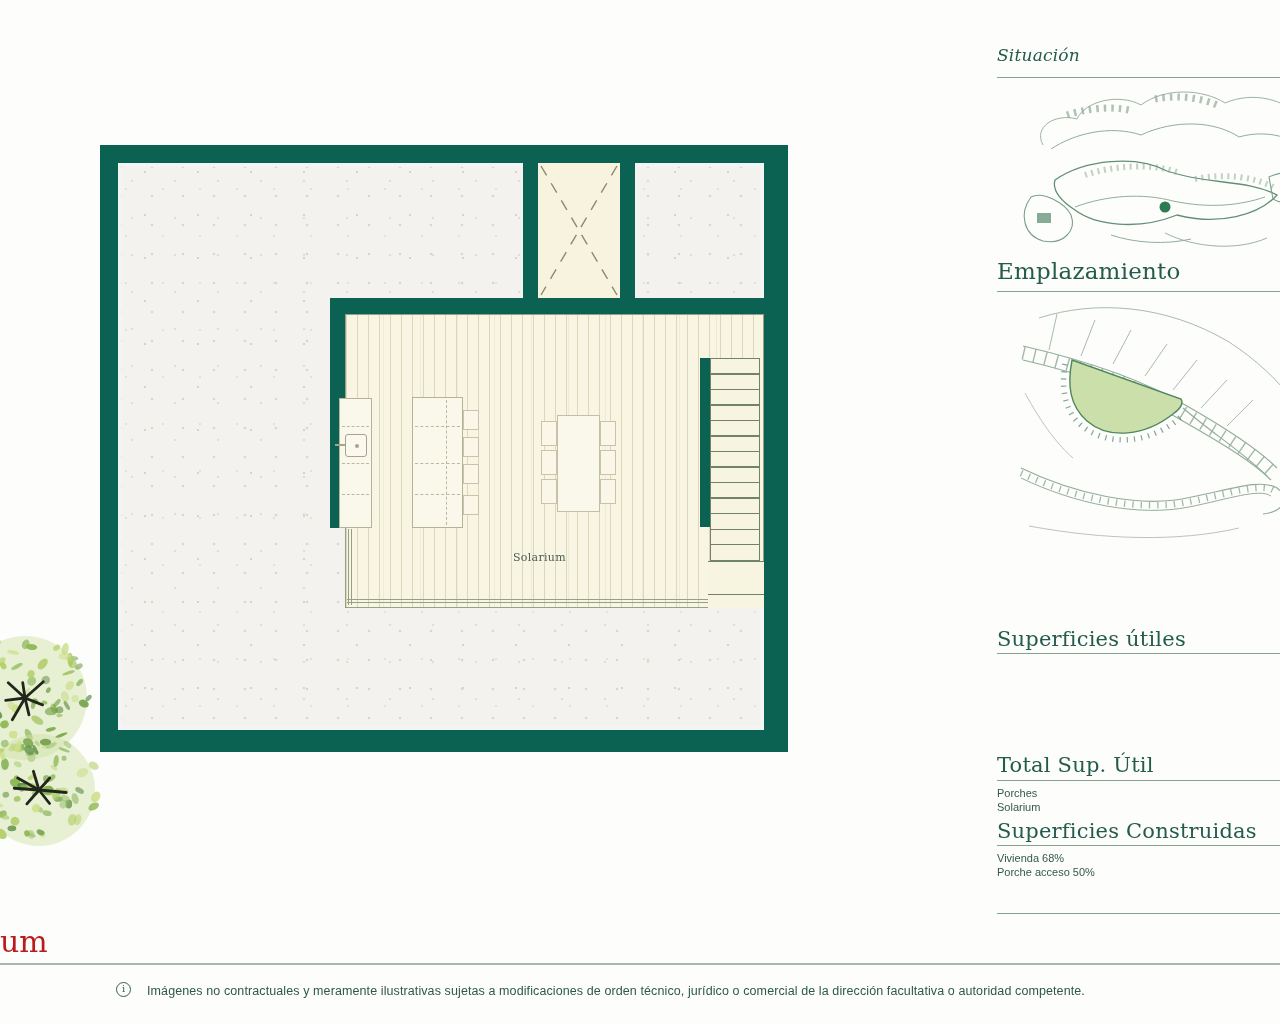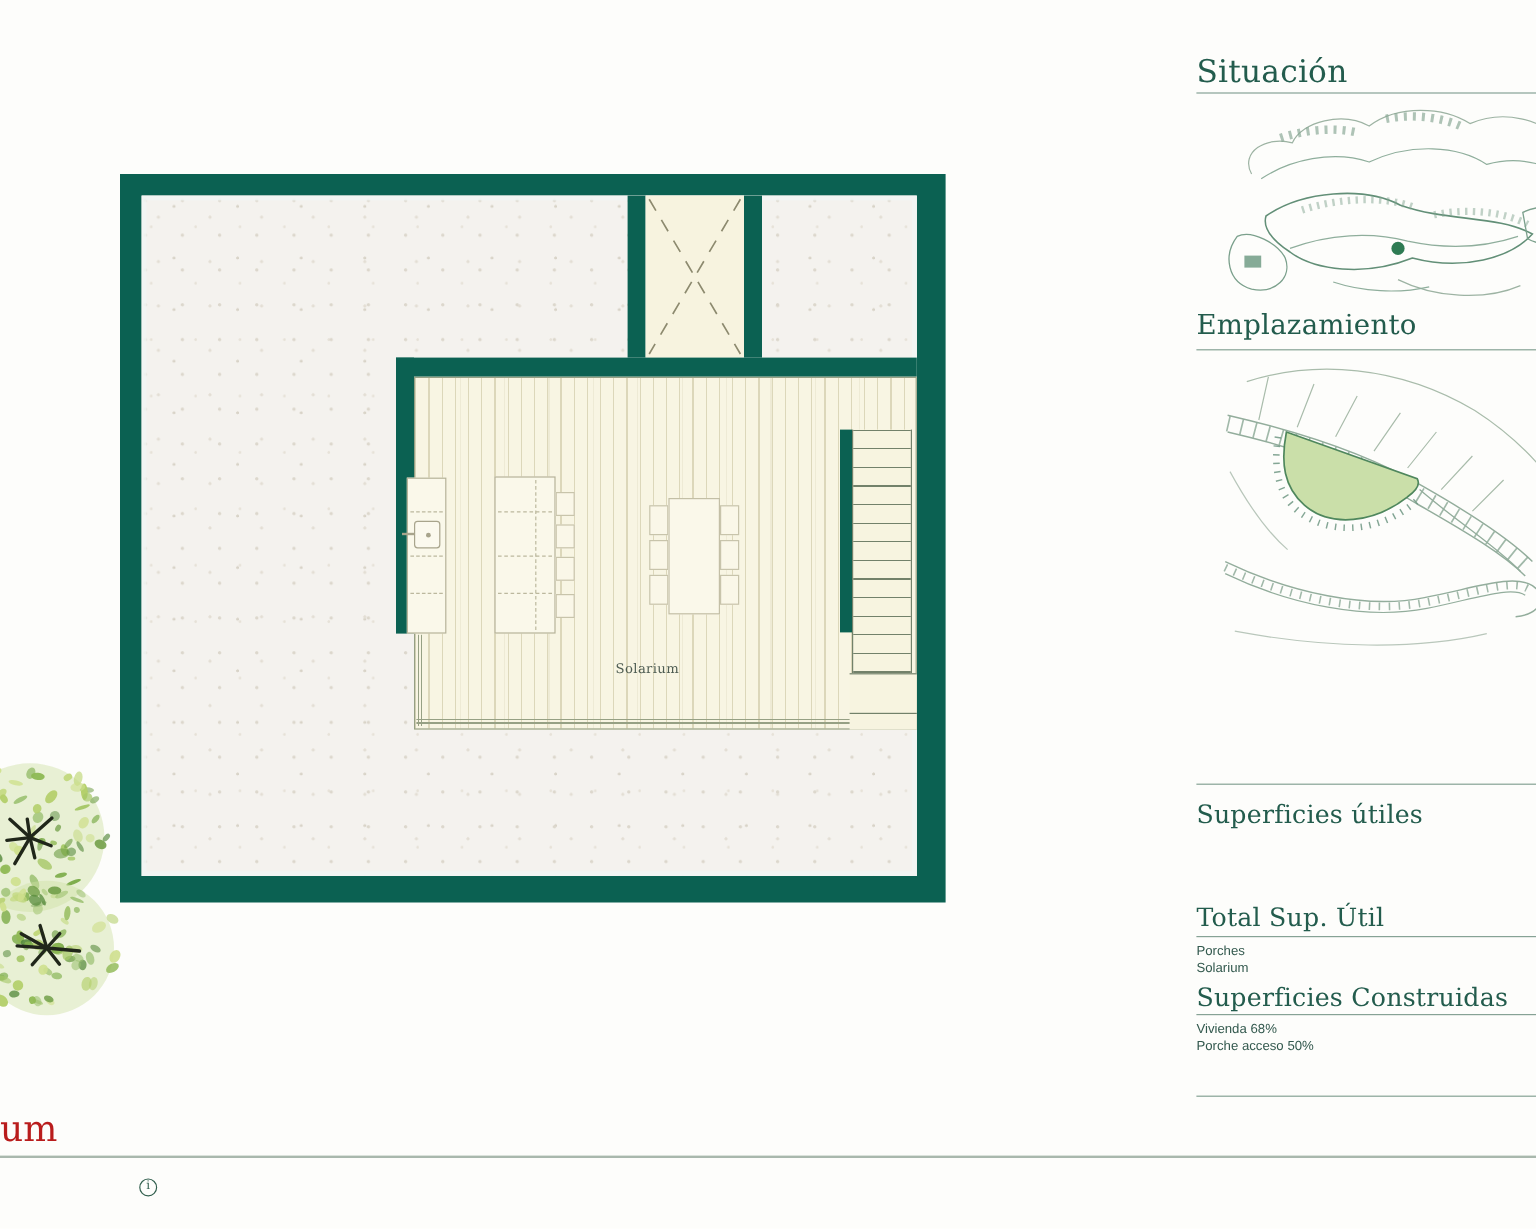--- a/index.html
+++ b/index.html
@@ -117,21 +117,21 @@
       <div class="seat" style="left:423px;top:287px;width:16px;height:25px;"></div>
       <div class="seat" style="left:423px;top:316px;width:16px;height:25px;"></div>
       <div class="seat" style="left:482px;top:258px;width:16px;height:25px;"></div>
       <div class="seat" style="left:482px;top:287px;width:16px;height:25px;"></div>
       <div class="seat" style="left:482px;top:316px;width:16px;height:25px;"></div>
 
       <div class="room-label">Solarium</div>
     </div>
   </div>
 
-  <div class="h-serif" style="top:45px;font-size:26px;">Situación</div>
+  <div class="h-serif" style="top:45px;font-size:17px;font-style:italic;">Situación</div>
   <div class="rule" style="left:997px;top:77px;width:283px;"></div>
 
   <svg class="mapsvg" style="left:1015px;top:85px;" width="300" height="172" viewBox="0 0 300 172" fill="none">
     <path d="M28,60 C18,42 40,28 62,34 C70,16 104,8 126,20 C150,2 188,4 210,18 C238,6 270,14 288,34 L300,46" stroke="#9db3a3" stroke-width="1"></path>
     <path d="M36,64 C60,48 96,40 126,50 C160,34 200,36 224,52 C252,44 280,52 298,70" stroke="#8fae9c" stroke-width="1"></path>
     <path d="M52,30 C70,24 96,20 118,26 M140,14 C160,10 184,12 202,20" stroke="#84a591" stroke-width="7" stroke-dasharray="2.5 5" opacity=".65"></path>
     <path d="M40,95 C70,74 122,70 152,86 C192,100 232,94 262,110 C244,130 204,141 162,130 C122,146 80,140 60,125 C45,115 37,105 40,95 Z" stroke="#628f77" stroke-width="1.3"></path>
     <path d="M60,122 C92,110 128,108 158,116 C196,124 226,120 250,112" stroke="#8fae9c" stroke-width="1"></path>
     <path d="M16,112 C4,128 8,150 28,156 C48,160 62,146 56,130 C50,118 28,106 16,112 Z" stroke="#7ba08c" stroke-width="1.1"></path>
     <rect x="22" y="128" width="14" height="10" fill="#5d8f76" opacity=".75"></rect>
@@ -160,21 +160,21 @@
     <path d="M168,110 C198,136 228,154 252,178" stroke="#93ad9c" stroke-width="1.1"></path>
 
     <path d="M6,170 C60,196 124,210 172,200 C214,192 246,180 262,190 C276,200 268,214 248,216" stroke="#93ad9c" stroke-width="1.2"></path>
     <path d="M6,180 C60,206 124,219 174,209 C214,201 244,190 256,198" stroke="#93ad9c" stroke-width="1"></path>
     <path d="M6,175 C60,201 124,214 173,204 C214,196 246,184 259,193" stroke="#8aa795" stroke-width="6.5" stroke-dasharray="1.3 7" opacity=".8"></path>
 
     <path d="M14,228 C90,242 164,244 224,230" stroke="#b9c7bb" stroke-width="1"></path>
     <path d="M10,95 C28,128 44,148 58,160" stroke="#b9c7bb" stroke-width="1"></path>
   </svg>
 
-  <div class="h-serif" style="top:627px;font-size:21px;margin-top:40px;">Superficies útiles</div>
+  <div class="h-serif" style="top:627px;font-size:21px;">Superficies útiles</div>
   <div class="rule" style="left:997px;top:653px;width:283px;"></div>
 
   <div class="h-serif" style="top:753px;font-size:21px;">Total Sup. Útil</div>
   <div class="rule" style="left:997px;top:780px;width:283px;"></div>
   <div class="list" style="top:786px;">
     <div>Porches</div>
     <div>Solarium</div>
   </div>
 
   <div class="h-serif" style="top:819px;font-size:21px;">Superficies Construidas</div>
@@ -342,14 +342,15 @@
       <line x1="74" y1="182" x2="61.89834380327877" y2="195.87671513521528" stroke="#20261a" stroke-width="2.8" stroke-linecap="round"></line>
       <line x1="74" y1="182" x2="49.24562179965436" y2="180.26295179876522" stroke="#20261a" stroke-width="2.8" stroke-linecap="round"></line>
       <line x1="74" y1="182" x2="52.682184790884804" y2="170.07079564607602" stroke="#20261a" stroke-width="2.8" stroke-linecap="round"></line>
       <line x1="74" y1="182" x2="68.38126916187949" y2="163.26510374772485" stroke="#20261a" stroke-width="2.8" stroke-linecap="round"></line>
       <line x1="74" y1="182" x2="84.77346651926428" y2="169.98509359676896" stroke="#20261a" stroke-width="2.8" stroke-linecap="round"></line>
     </svg>
 
   <div class="page-title">um</div>
   <div class="divider"></div>
   <div class="info-icon">i</div>
+  <div class="disclaimer">Imágenes no contractuales y meramente ilustrativas sujetas a modificaciones de orden técnico, jurídico o comercial de la dirección facultativa o autoridad competente.</div>
 
 </div>
 
 </body></html>

